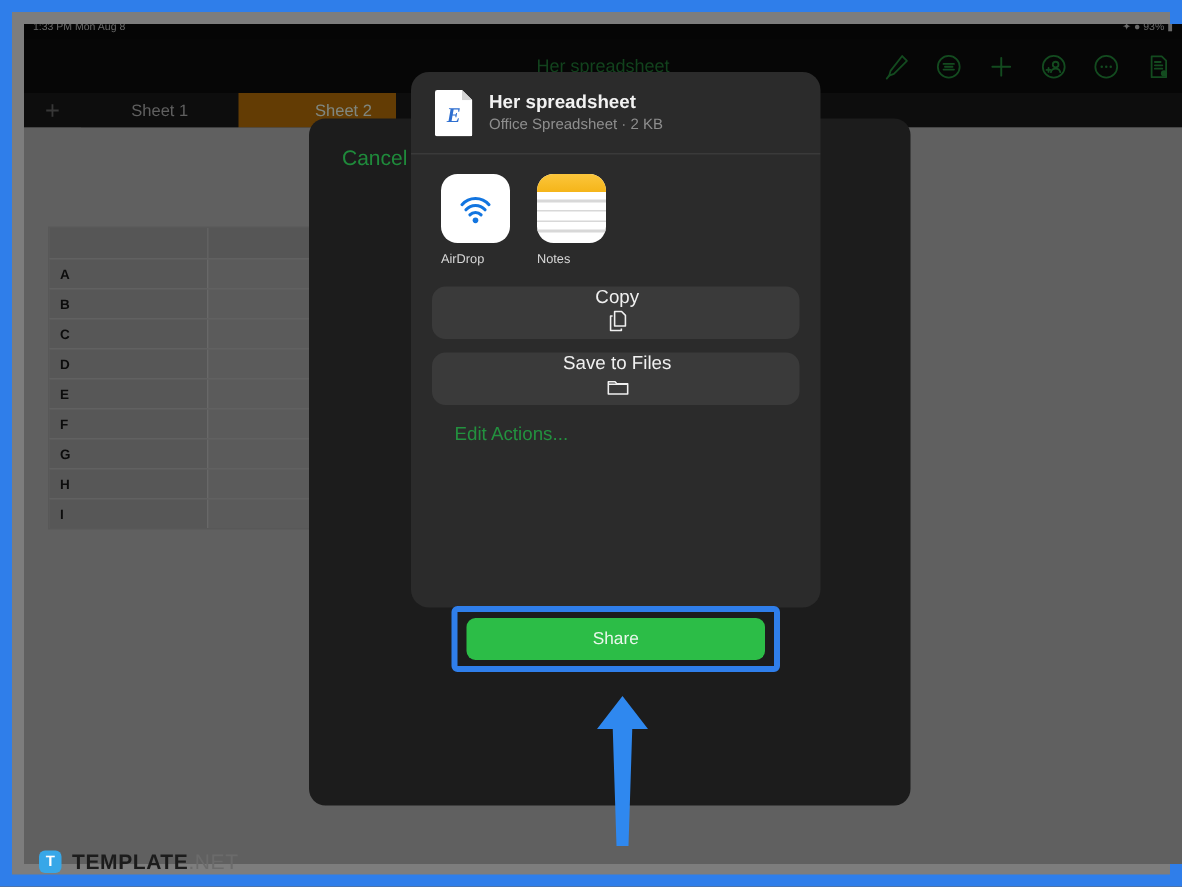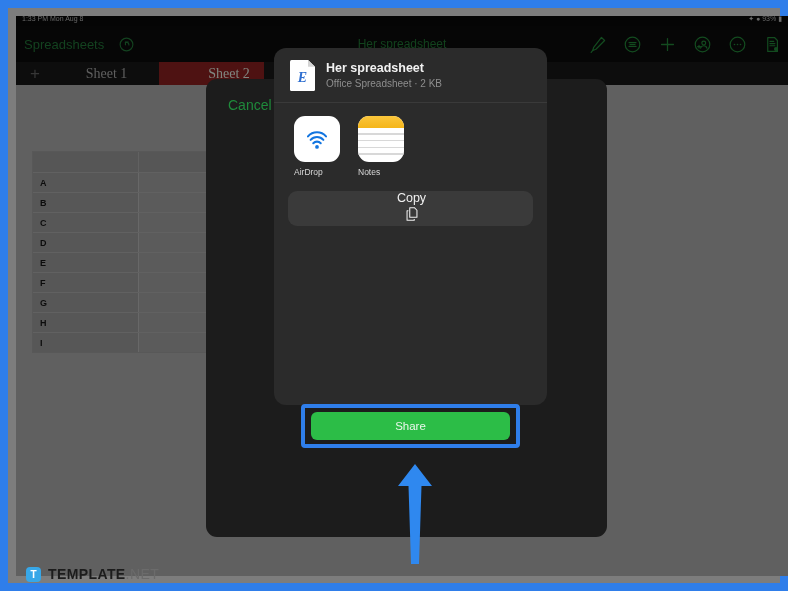--- a/index.html
+++ b/index.html
@@ -59,23 +59,23 @@
   #tabbar {
     position:absolute; left:0; top:36px; width:772px; height:23px;
     background:#151515; display:flex; align-items:stretch;
   }
   .tab-add {
     width:38px; display:flex; align-items:center; justify-content:center;
     color:#5a5a5a; font-size:17px; font-weight:300;
   }
   .sheet-tab {
     width:105px; display:flex; align-items:center; justify-content:center;
-    font-size:14px; color:#9a9a9a; background:#151515;font-family:Liberation Serif, serif;
-  }
-  .sheet-tab.active { background:#7f1d1d; color:#cdd9cf;padding-left:35px; }
+    font-size:11px; color:#9a9a9a; background:#151515;
+  }
+  .sheet-tab.active { background:#a16207; color:#cdd9cf;padding-left:35px; }
 
   
   #gridarea {
     position:absolute; left:0; top:59px; width:772px; height:491px;
     background:#9b9b9b;
   }
   #grid {
     position:absolute; left:16px; top:66px;
     width:330px; border:1px solid #8f8f8f;
   }
@@ -201,30 +201,20 @@
   <div id="screen">
 
     <div id="statusbar">
       <span class="sb-left">1:33 PM  Mon Aug 8</span>
       <span class="sb-right">✦ ● 93% ▮</span>
     </div>
 
     <div id="appchrome">
 
       <div id="navbar">
-        <div class="nav-left">
-          <span class="nav-back">Spreadsheets</span>
-          <span class="icon-undo">
-            <svg viewBox="0 0 24 24" width="17" height="17" fill="none" stroke="#1f6b33" stroke-width="1.6">
-              <circle cx="12" cy="12" r="9"></circle>
-              <path d="M14.5 8.5 H10.5 V12.5" stroke-linecap="round" stroke-linejoin="round"></path>
-              <path d="M10.5 8.8 C13.6 8.8 15.4 10.6 15.4 12.6" stroke-linecap="round"></path>
-            </svg>
-          </span>
-        </div>
 
         <div class="nav-title">Her spreadsheet</div>
 
         <div class="nav-right">
           <span class="tbicon">
             <svg viewBox="0 0 24 24" width="19" height="19" fill="none" stroke="#1f7a33" stroke-width="1.5" stroke-linecap="round" stroke-linejoin="round">
               <path d="M17 3 L21 7 L10 18 L6 19.5 L7.2 15.5 Z"></path>
               <path d="M6 19.5 L4 22"></path>
             </svg>
           </span>
@@ -373,21 +363,31 @@
         <div class="action-row">
           <span class="action-label">Copy</span>
           <span>
             <svg viewBox="0 0 24 24" width="18" height="18" fill="none" stroke="#f0f0f0" stroke-width="1.4" stroke-linejoin="round">
               <path d="M9 3.6 H15.2 L18.6 7 V16.4 H9 Z"></path>
               <path d="M15 18.6 V20.4 H5.4 V7.6 H7.2"></path>
             </svg>
           </span>
         </div>
 
-
+        <div class="action-row">
+          <span class="action-label">Save to Files</span>
+          <span>
+            <svg viewBox="0 0 24 24" width="18" height="18" fill="none" stroke="#f0f0f0" stroke-width="1.4" stroke-linejoin="round">
+              <path d="M3.4 7.4 H9.4 L11 9.2 H20.6 V18.2 H3.4 Z"></path>
+              <path d="M3.4 9.6 H20.6"></path>
+            </svg>
+          </span>
+        </div>
+
+        <div class="edit-actions">Edit Actions...</div>
       </div>
     </div>
 
     <div id="share-highlight"></div>
     <div id="share-btn">Share</div>
 
     <div id="arrow">
       <svg viewBox="0 0 54 100" width="54" height="100">
         <path d="M27 0 L44 22 H33.5 L31 100 H23 L20.5 22 H10 Z" fill="#2f88ef"></path>
       </svg>

